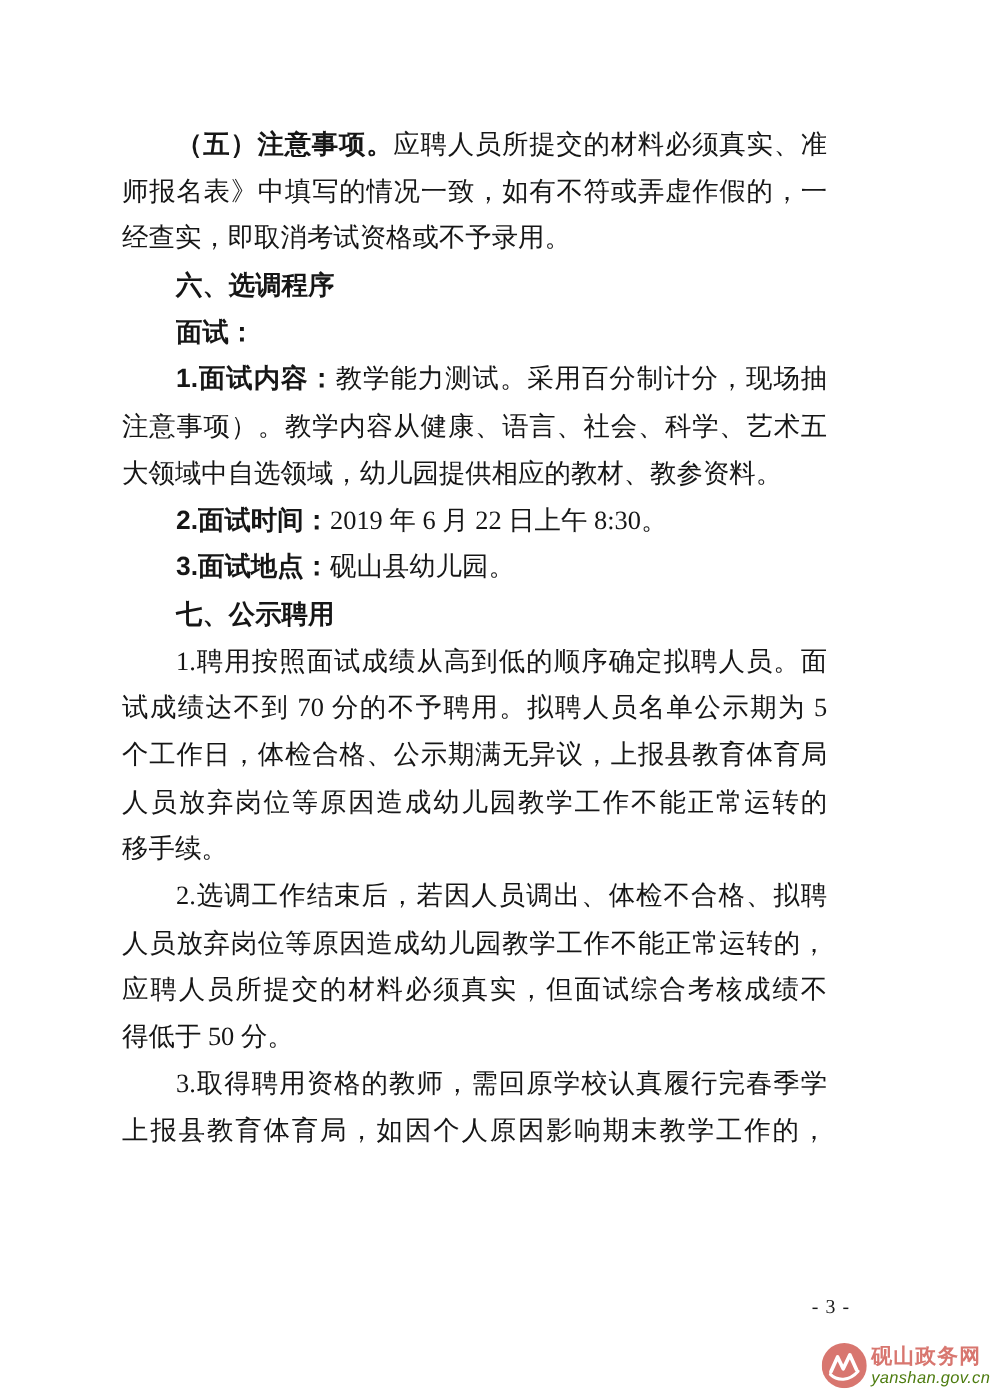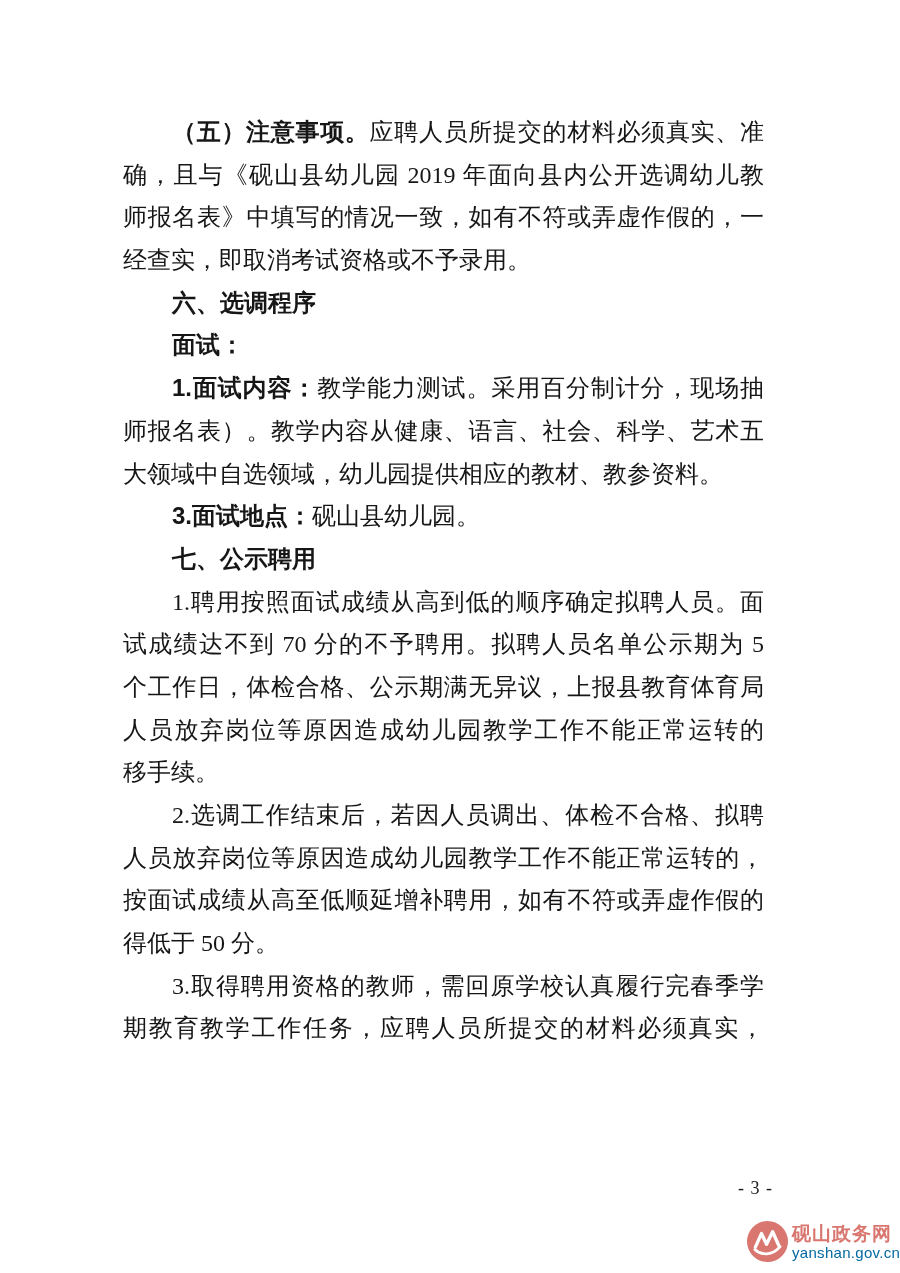--- a/index.html
+++ b/index.html
@@ -6,21 +6,21 @@
   .page {
     position: relative;
     width: 900px;
     height: 1273px;
     background: #ffffff;
     overflow: hidden;
     font-family: "Liberation Serif", "DejaVu Serif", serif;
   }
   .doc-body {
     position: absolute;
-    left: 123px;
+    left: 111px;
     top: 111px;
     width: 641px;
   }
   .line {
     height: 42.7px;
     line-height: 42.7px;
     font-size: 24px;
     color: #161616;
     white-space: pre-wrap;
     overflow: visible;
@@ -69,52 +69,52 @@
   }
 </style>
 </head>
 <body>
 
 <div class="page">
 
   <div class="doc-body">
 
   <div class="line indent justify"><span class="seg bold">（五）注意事项。</span><span class="seg">应聘人员所提交的材料必须真实、准</span></div>
-      <div class="line justify"><span class="seg">确，且与《砚山县幼儿园 2019 年面向县内公开选调幼儿教</span></div>
       <div class="line justify"><span class="seg">师报名表》中填写的情况一致，如有不符或弄虚作假的，一</span></div>
       <div class="line"><span class="seg">经查实，即取消考试资格或不予录用。</span></div>
       <div class="line indent"><span class="seg bold">六、选调程序</span></div>
       <div class="line indent"><span class="seg bold">面试：</span></div>
       <div class="line indent justify"><span class="seg bold">1.面试内容：</span><span class="seg">教学能力测试。采用百分制计分，现场抽</span></div>
-      <div class="line justify"><span class="seg">师报名表）。教学内容从健康、语言、社会、科学、艺术五</span></div>
+      <div class="line justify"><span class="seg">注意事项）。教学内容从健康、语言、社会、科学、艺术五</span></div>
       <div class="line"><span class="seg">大领域中自选领域，幼儿园提供相应的教材、教参资料。</span></div>
+      <div class="line indent"><span class="seg bold">2.面试时间：</span><span class="seg">2019 年 6 月 22 日上午 8:30。</span></div>
       <div class="line indent"><span class="seg bold">3.面试地点：</span><span class="seg">砚山县幼儿园。</span></div>
       <div class="line indent"><span class="seg bold">七、公示聘用</span></div>
       <div class="line indent justify"><span class="seg">1.聘用按照面试成绩从高到低的顺序确定拟聘人员。面</span></div>
       <div class="line justify"><span class="seg">试成绩达不到 70 分的不予聘用。拟聘人员名单公示期为 5</span></div>
       <div class="line justify"><span class="seg">个工作日，体检合格、公示期满无异议，上报县教育体育局</span></div>
       <div class="line justify"><span class="seg">人员放弃岗位等原因造成幼儿园教学工作不能正常运转的</span></div>
       <div class="line"><span class="seg">移手续。</span></div>
       <div class="line indent justify"><span class="seg">2.选调工作结束后，若因人员调出、体检不合格、拟聘</span></div>
       <div class="line justify"><span class="seg">人员放弃岗位等原因造成幼儿园教学工作不能正常运转的，</span></div>
-      <div class="line justify"><span class="seg">按面试成绩从高至低顺延增补聘用，如有不符或弄虚作假的</span></div>
+      <div class="line justify"><span class="seg">应聘人员所提交的材料必须真实，但面试综合考核成绩不</span></div>
       <div class="line"><span class="seg">得低于 50 分。</span></div>
       <div class="line indent justify"><span class="seg">3.取得聘用资格的教师，需回原学校认真履行完春季学</span></div>
-      <div class="line justify"><span class="seg">期教育教学工作任务，应聘人员所提交的材料必须真实，</span></div>
+      <div class="line justify"><span class="seg">上报县教育体育局，如因个人原因影响期末教学工作的，</span></div>
     </div>
 
   <div class="page-number">- 3 -</div>
 
   <div class="site-logo">
     <span>
       <svg class="logo-mark" width="41" height="41" viewBox="0 0 44 44">
         <circle cx="22" cy="22" r="22" fill="#d8766f"></circle>
         <path d="M9 28 L15.5 13.5 L21 25 L27.5 11.5 L34 26" fill="none" stroke="#ffffff" stroke-width="3.6" stroke-linecap="round" stroke-linejoin="round"></path>
         <path d="M8.5 30.5 C 15 37, 27 37.5, 35.5 27.5" fill="none" stroke="#ffffff" stroke-width="3" stroke-linecap="round"></path>
       </svg>
     </span>
     <span class="logo-text">
       <span class="site-name" style="color: rgb(216, 118, 111);">砚山政务网</span>
-      <span class="site-url" style="color: #0369a1;">yanshan.gov.cn</span>
+      <span class="site-url" style="color: #4d7c0f; font-style: italic;">yanshan.gov.cn</span>
     </span>
   </div>
 
 </div>
 
 </body></html>

